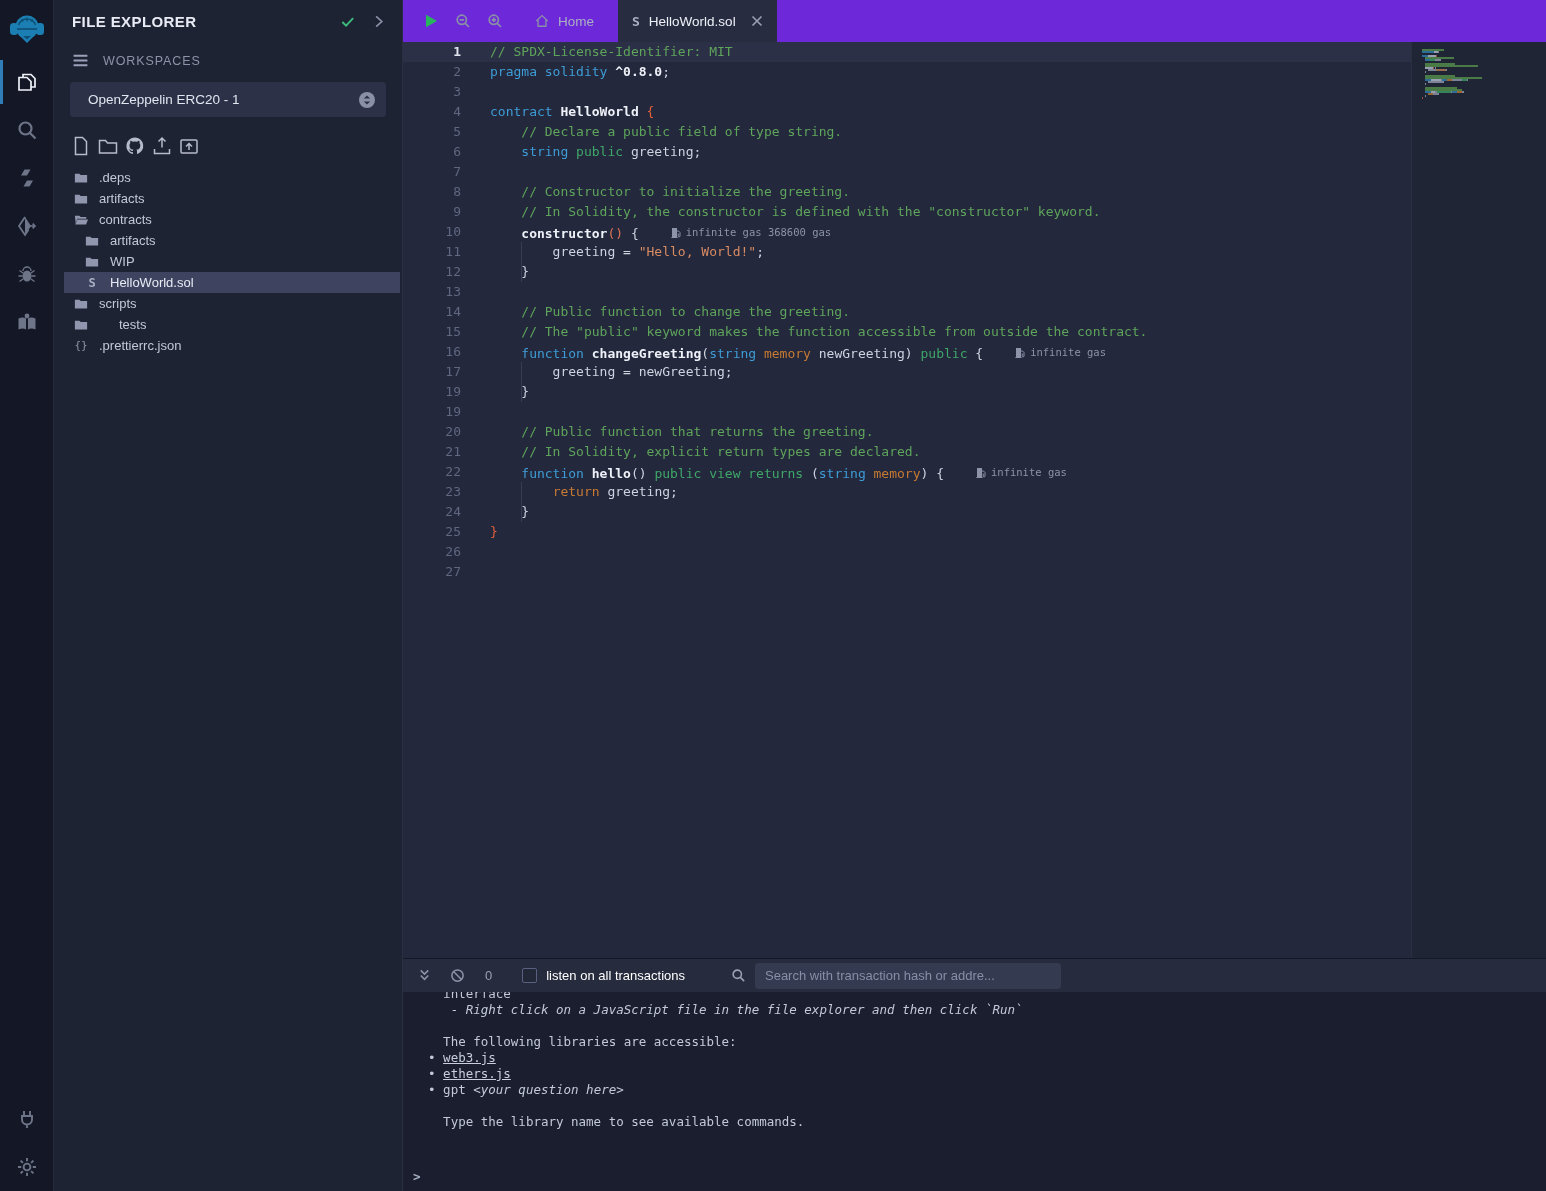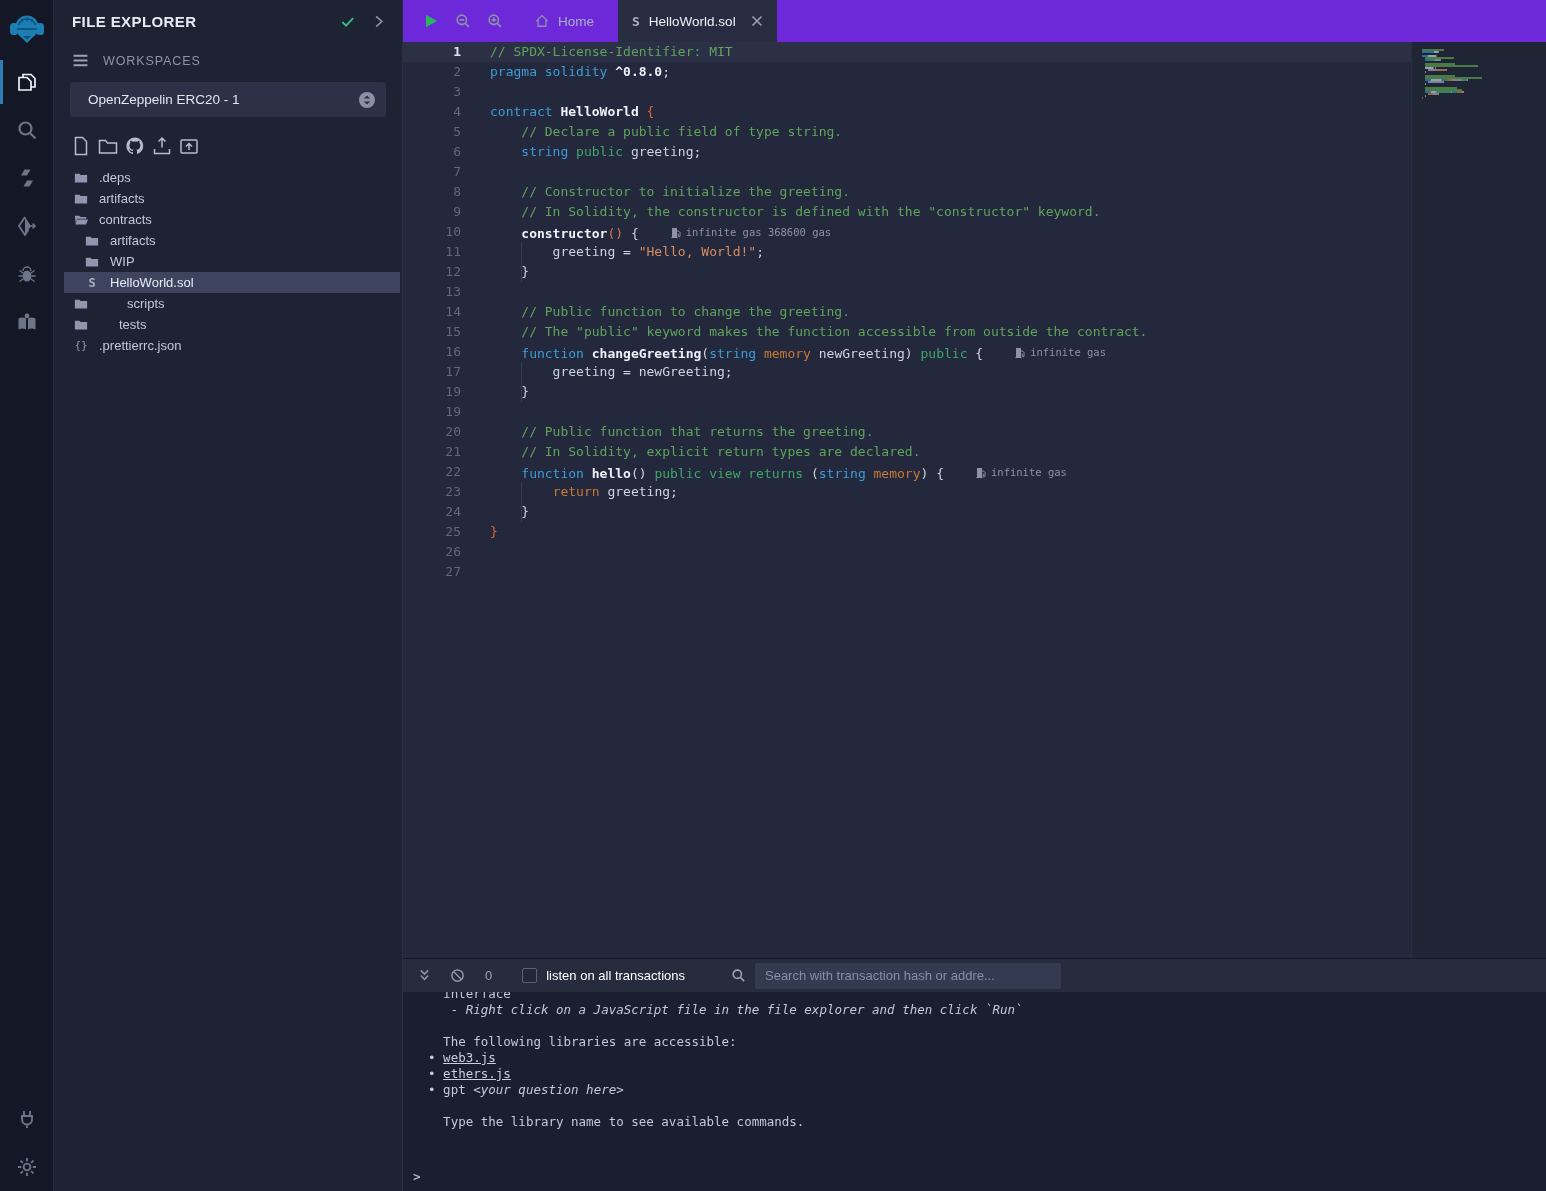--- a/index.html
+++ b/index.html
@@ -292,21 +292,21 @@
             </svg>
           </span>
           <span class="t-label">WIP</span>
         </div>
         <div class="tree-row sel" style="padding-left: 20px;">
           <span class="t-ic">
             <span class="solglyph">S</span>
           </span>
           <span class="t-label">HelloWorld.sol</span>
         </div>
-        <div class="tree-row" style="padding-left: 9px; gap: 28px;">
+        <div class="tree-row" style="padding-left: 9px;">
           <span class="t-ic">
             <svg viewBox="0 0 16 16">
               <path d="M1 3h5.2l1.4 1.7H15V13H1z" fill="currentColor"></path>
             </svg>
           </span>
           <span class="t-label">scripts</span>
         </div>
         <div class="tree-row" style="padding-left: 9px; gap: 20px;">
           <span class="t-ic">
             <svg viewBox="0 0 16 16">

